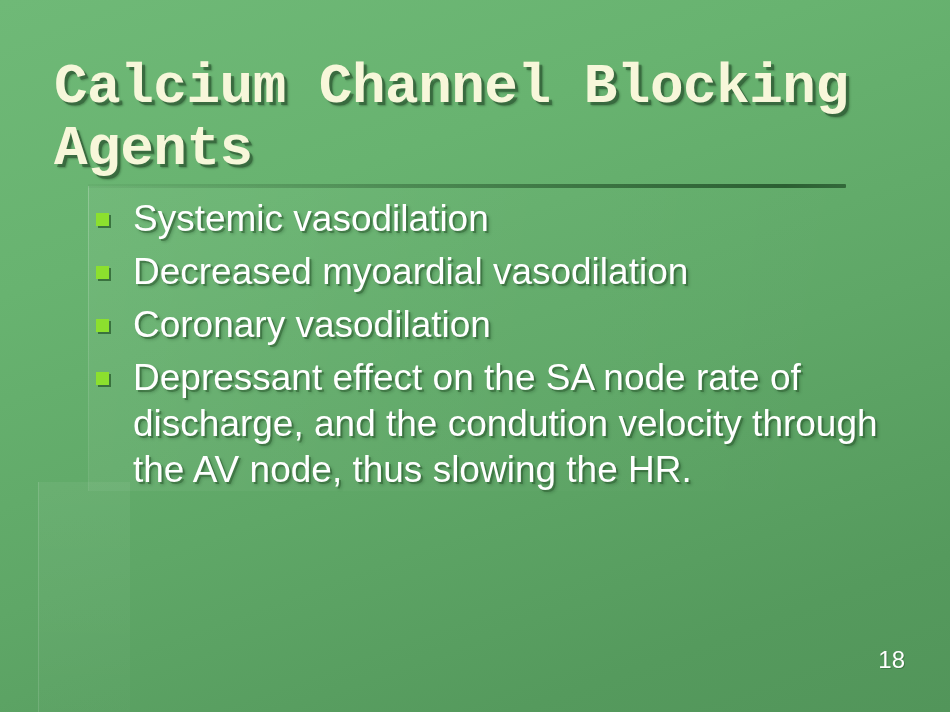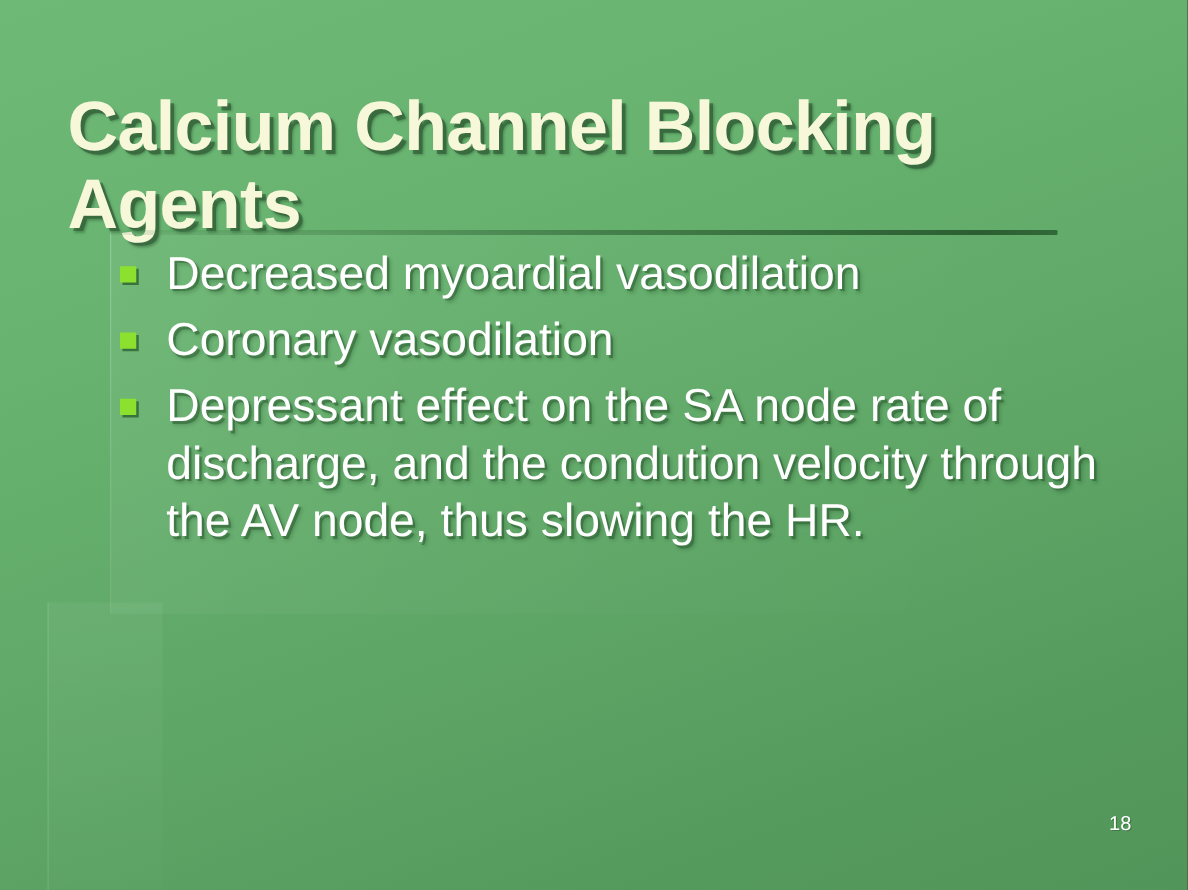--- a/index.html
+++ b/index.html
@@ -53,24 +53,24 @@
     width: 1px;
     height: 230px;
     background: rgba(255,255,255,0.12);
     pointer-events: none;
   }
 
   
   .title {
     position: absolute;
     left: 54px;
-    top: 32px;
+    top: 18px;
     width: 860px;
     color: #f7f7da;
-    font-family: Liberation Sans, sans-serif;
+    font-family: Liberation Mono, monospace;
     font-weight: 700;
     font-size: 56px;
     line-height: 62px;
     letter-spacing: -0.5px;
     text-shadow:
       3px 3px 0 rgba(40,80,45,0.55),
       4px 4px 2px rgba(30,65,35,0.35);
   }
 
   
@@ -120,41 +120,45 @@
       3px 3px 3px rgba(30,70,36,0.3);
   }
   .bullet-row.tall .bullet-marker { margin-top: 17px; }
 
   
   .slide-number {
     position: absolute;
     right: 45px;
     bottom: 42px;
     color: #ffffff;
-    font-size: 16px;
+    font-size: 24px;
     line-height: 20px;
     text-shadow: 1px 1px 0 rgba(45,95,50,0.5);
   }
 </style>
 </head>
 <body>
 
 <div id="slide">
 
   <div class="bg-panel-upper"></div>
   <div class="bg-panel-edge"></div>
   <div class="bg-panel-lower"></div>
   <div class="bg-panel-lower-edge"></div>
 
   <h1 class="title">Calcium Channel Blocking Agents</h1>
 
   <div class="divider"></div>
 
   <div class="bullets">
 
+    <div class="bullet-row">
+      <span class="bullet-marker"></span>
+      <span class="bullet-text">Systemic vasodilation</span>
+    </div>
 
     <div class="bullet-row">
       <span class="bullet-marker"></span>
       <span class="bullet-text">Decreased myoardial vasodilation</span>
     </div>
 
     <div class="bullet-row">
       <span class="bullet-marker"></span>
       <span class="bullet-text">Coronary vasodilation</span>
     </div>

